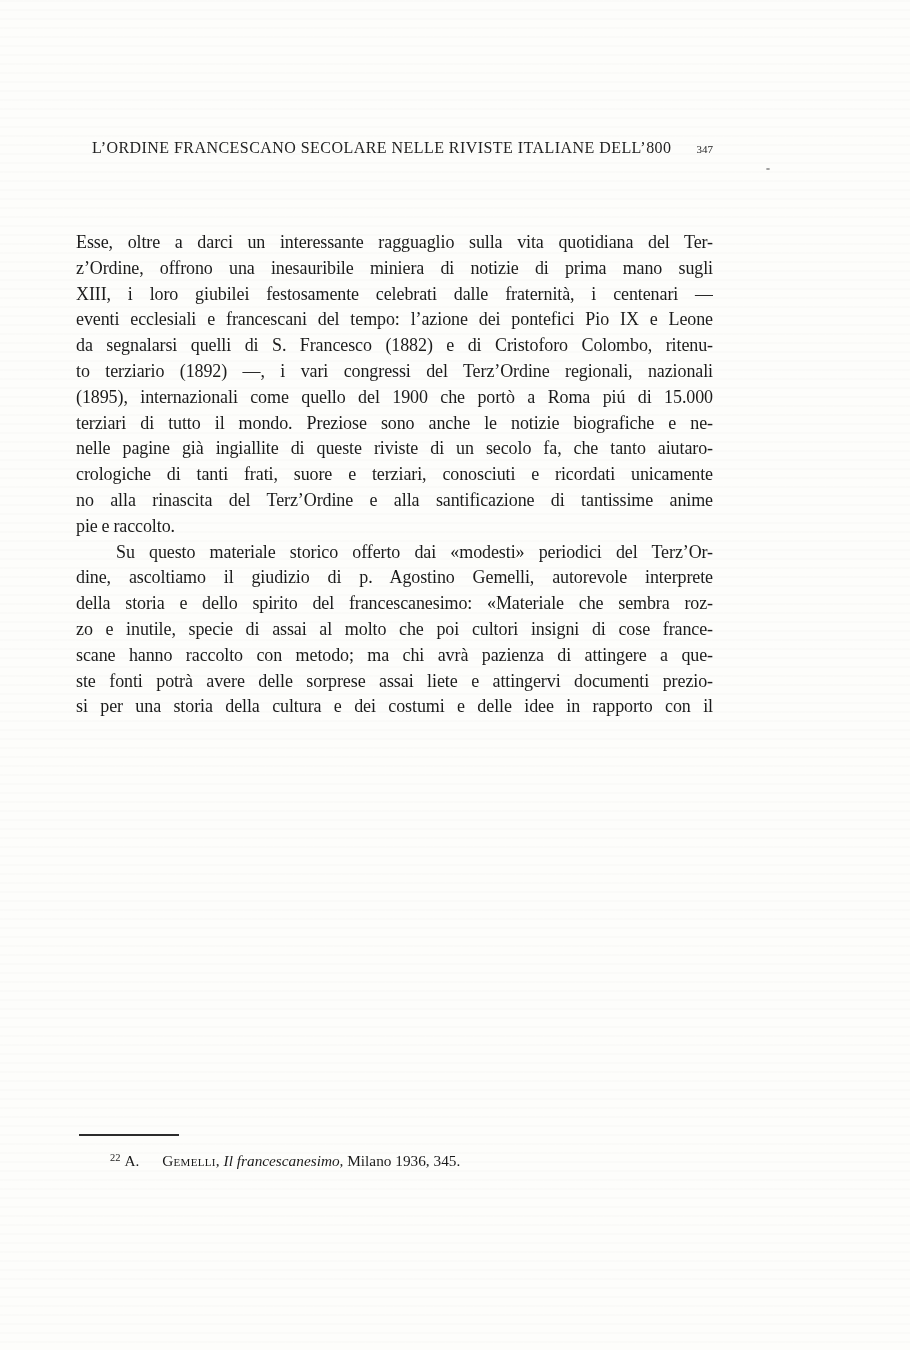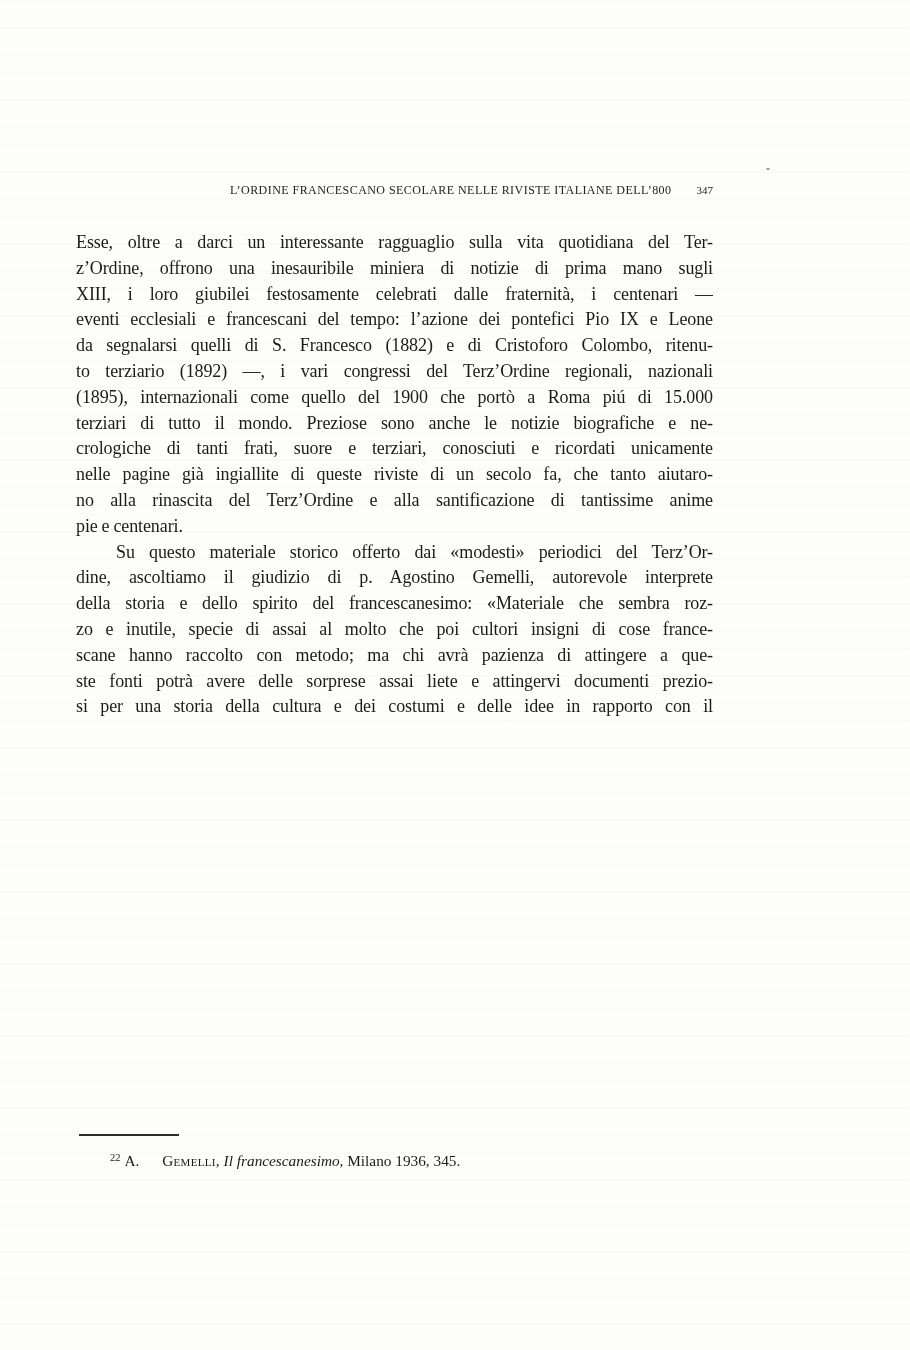--- a/index.html
+++ b/index.html
@@ -21,24 +21,23 @@
     left: 76px;
     top: 139px;
     width: 637px;
     display: flex;
     justify-content: flex-end;
     align-items: baseline;
     gap: 25px;
     white-space: nowrap;
   }
   .running-title {
-    font-size: 12px;
+    font-size: 16px;
     letter-spacing: 0.45px;
     color: #222;
-    margin-top: 44px;
   }
   .page-number {
     font-size: 11px;
     color: #1b1b1b;
   }
   .body-text {
     position: absolute;
     left: 76px;
     top: 182px;
     width: 637px;
@@ -121,24 +120,24 @@
   <div class="body-text">
     <div>
       <div class="jline">Esse, oltre a darci un interessante ragguaglio sulla vita quotidiana del Ter-</div>
       <div class="jline">z’Ordine, offrono una inesauribile miniera di notizie di prima mano sugli</div>
       <div class="jline">XIII, i loro giubilei festosamente celebrati dalle fraternità, i centenari —</div>
       <div class="jline">eventi ecclesiali e francescani del tempo: l’azione dei pontefici Pio IX e Leone</div>
       <div class="jline">da segnalarsi quelli di S. Francesco (1882) e di Cristoforo Colombo, ritenu-</div>
       <div class="jline">to terziario (1892) —, i vari congressi del Terz’Ordine regionali, nazionali</div>
       <div class="jline">(1895), internazionali come quello del 1900 che portò a Roma piú di 15.000</div>
       <div class="jline">terziari di tutto il mondo. Preziose sono anche le notizie biografiche e ne-</div>
+      <div class="jline">nelle pagine già ingiallite di queste riviste di un secolo fa, che tanto aiutaro-</div>
       <div class="jline">crologiche di tanti frati, suore e terziari, conosciuti e ricordati unicamente</div>
-      <div class="jline">nelle pagine già ingiallite di queste riviste di un secolo fa, che tanto aiutaro-</div>
       <div class="jline">no alla rinascita del Terz’Ordine e alla santificazione di tantissime anime</div>
-      <div class="lline">pie e centenari.</div>
+      <div class="lline">pie e raccolto.</div>
     </div>
 
     <div>
       <div class="jline indented">Su questo materiale storico offerto dai «modesti» periodici del Terz’Or-</div>
       <div class="jline">dine, ascoltiamo il giudizio di p. Agostino Gemelli, autorevole interprete</div>
       <div class="jline">della storia e dello spirito del francescanesimo: «Materiale che sembra roz-</div>
       <div class="jline">zo e inutile, specie di assai al molto che poi cultori insigni di cose france-</div>
       <div class="jline">scane hanno raccolto con metodo; ma chi avrà pazienza di attingere a que-</div>
       <div class="jline">ste fonti potrà avere delle sorprese assai liete e attingervi documenti prezio-</div>
       <div class="jline">si per una storia della cultura e dei costumi e delle idee in rapporto con il</div>

